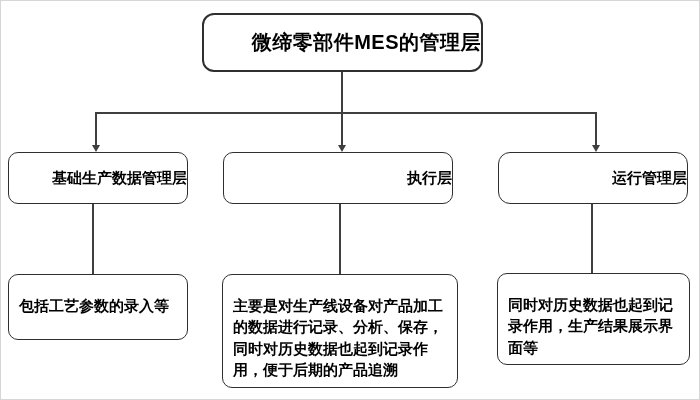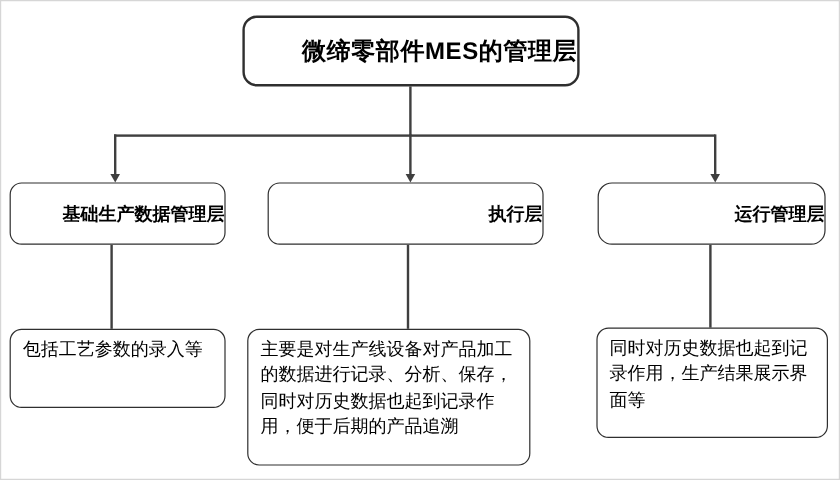--- a/index.html
+++ b/index.html
@@ -33,23 +33,23 @@
     font-size: 20px;
     font-weight: bold;
     letter-spacing: 0.5px;
   }
   .box.layer {
     font-size: 15px;
     font-weight: bold;
   }
   .box.detail {
     font-size: 15px;
-    font-weight: normal;
+    font-weight: bold;
     line-height: 1.42;
-    padding: 6px 10px;
+    padding: 20px 10px;
     align-items: flex-start;
     text-align: left;
   }
   .line {
     position: absolute;
     background: #3f3f3f;
   }
   .line.v { width: 1.5px; }
   .line.h { height: 1.5px; }
   .arrow-down {
@@ -93,20 +93,20 @@
     <span>运行管理层</span>
   </div>
 
   <div class="line v" style="left:92px; top:204px; height:70px;"></div>
   <div class="line v" style="left:339px; top:204px; height:70px;"></div>
   <div class="line v" style="left:591px; top:204px; height:69px;"></div>
 
   <div class="box detail" style="left:8px; top:274px; width:180px; height:66px;">
     <span>包括工艺参数的录入等</span>
   </div>
-  <div class="box detail" style="left:206px; top:274px; width:236px; height:114px;">
+  <div class="box detail" style="left:222px; top:274px; width:236px; height:114px;">
     <span>主要是对生产线设备对产品加工的数据进行记录、分析、保存，同时对历史数据也起到记录作用，便于后期的产品追溯</span>
   </div>
   <div class="box detail" style="left:497px; top:273px; width:193px; height:92px;">
     <span>同时对历史数据也起到记录作用，生产结果展示界面等</span>
   </div>
 
 </div>
 
 </body></html>

